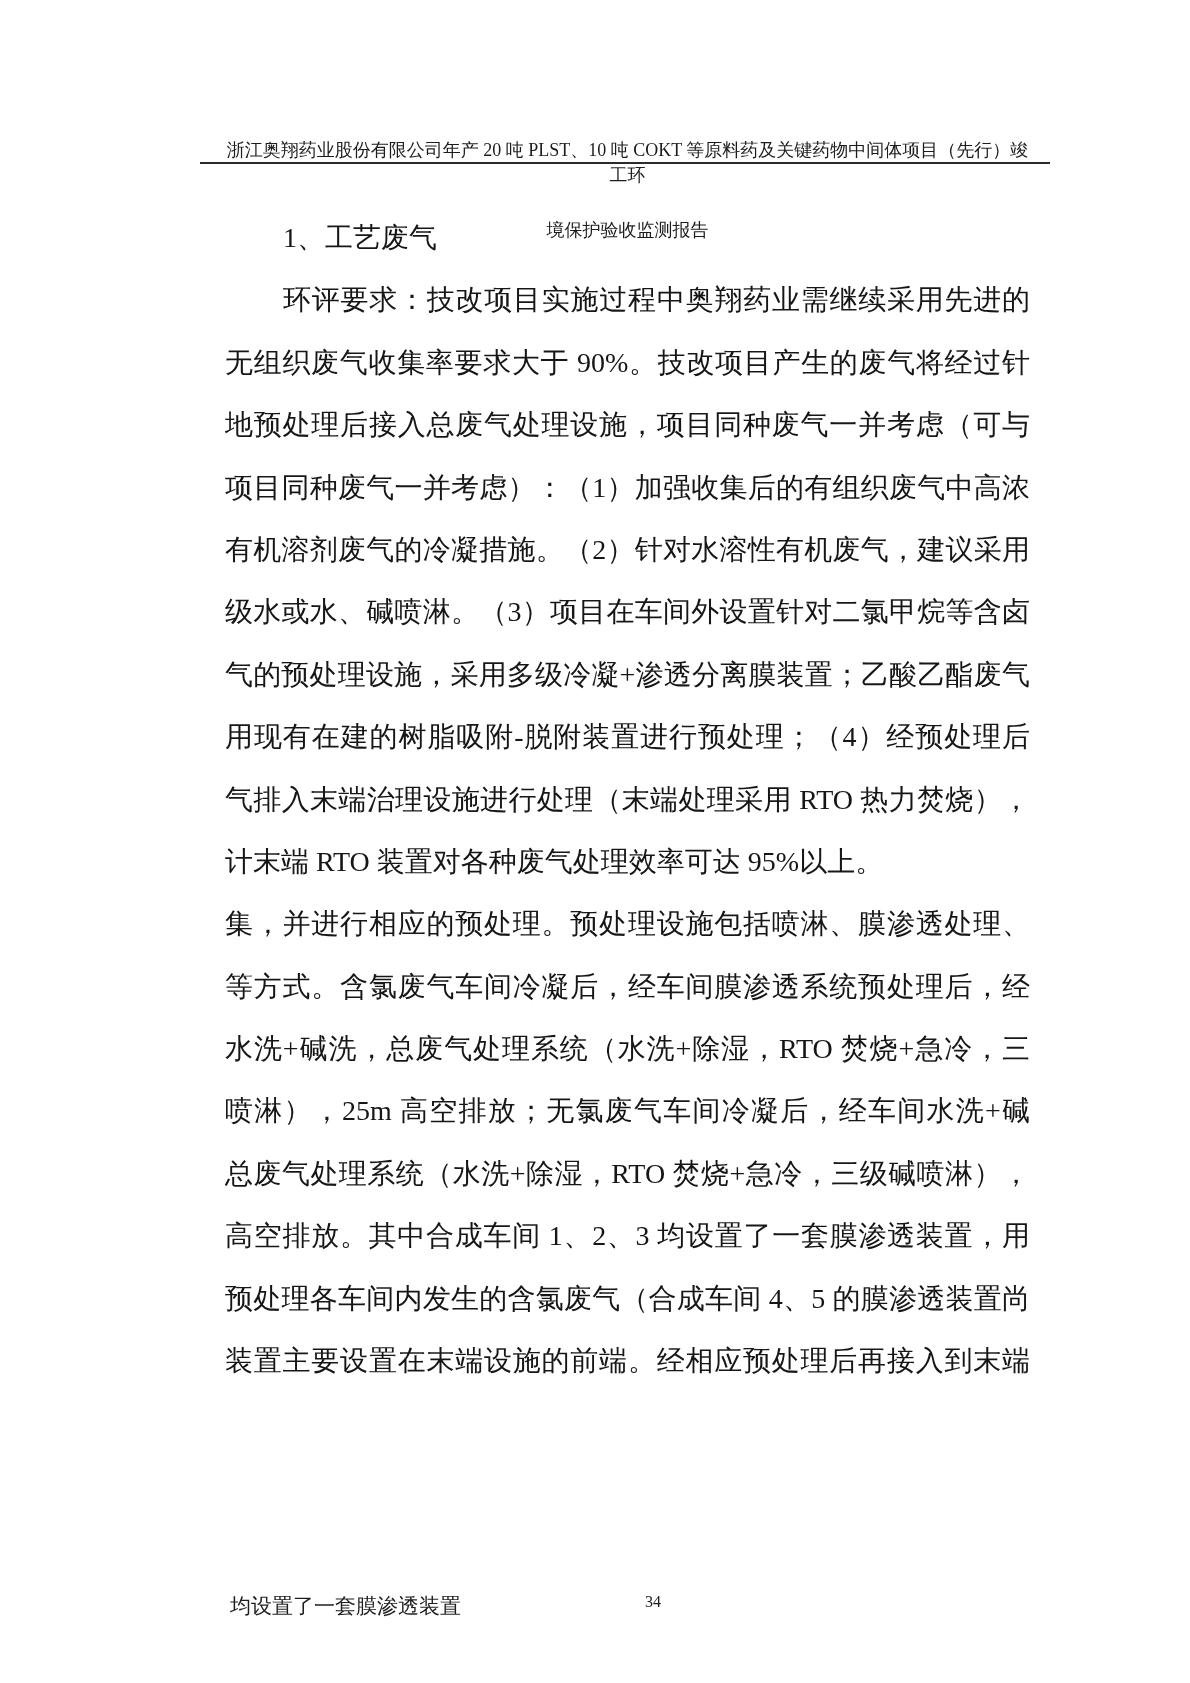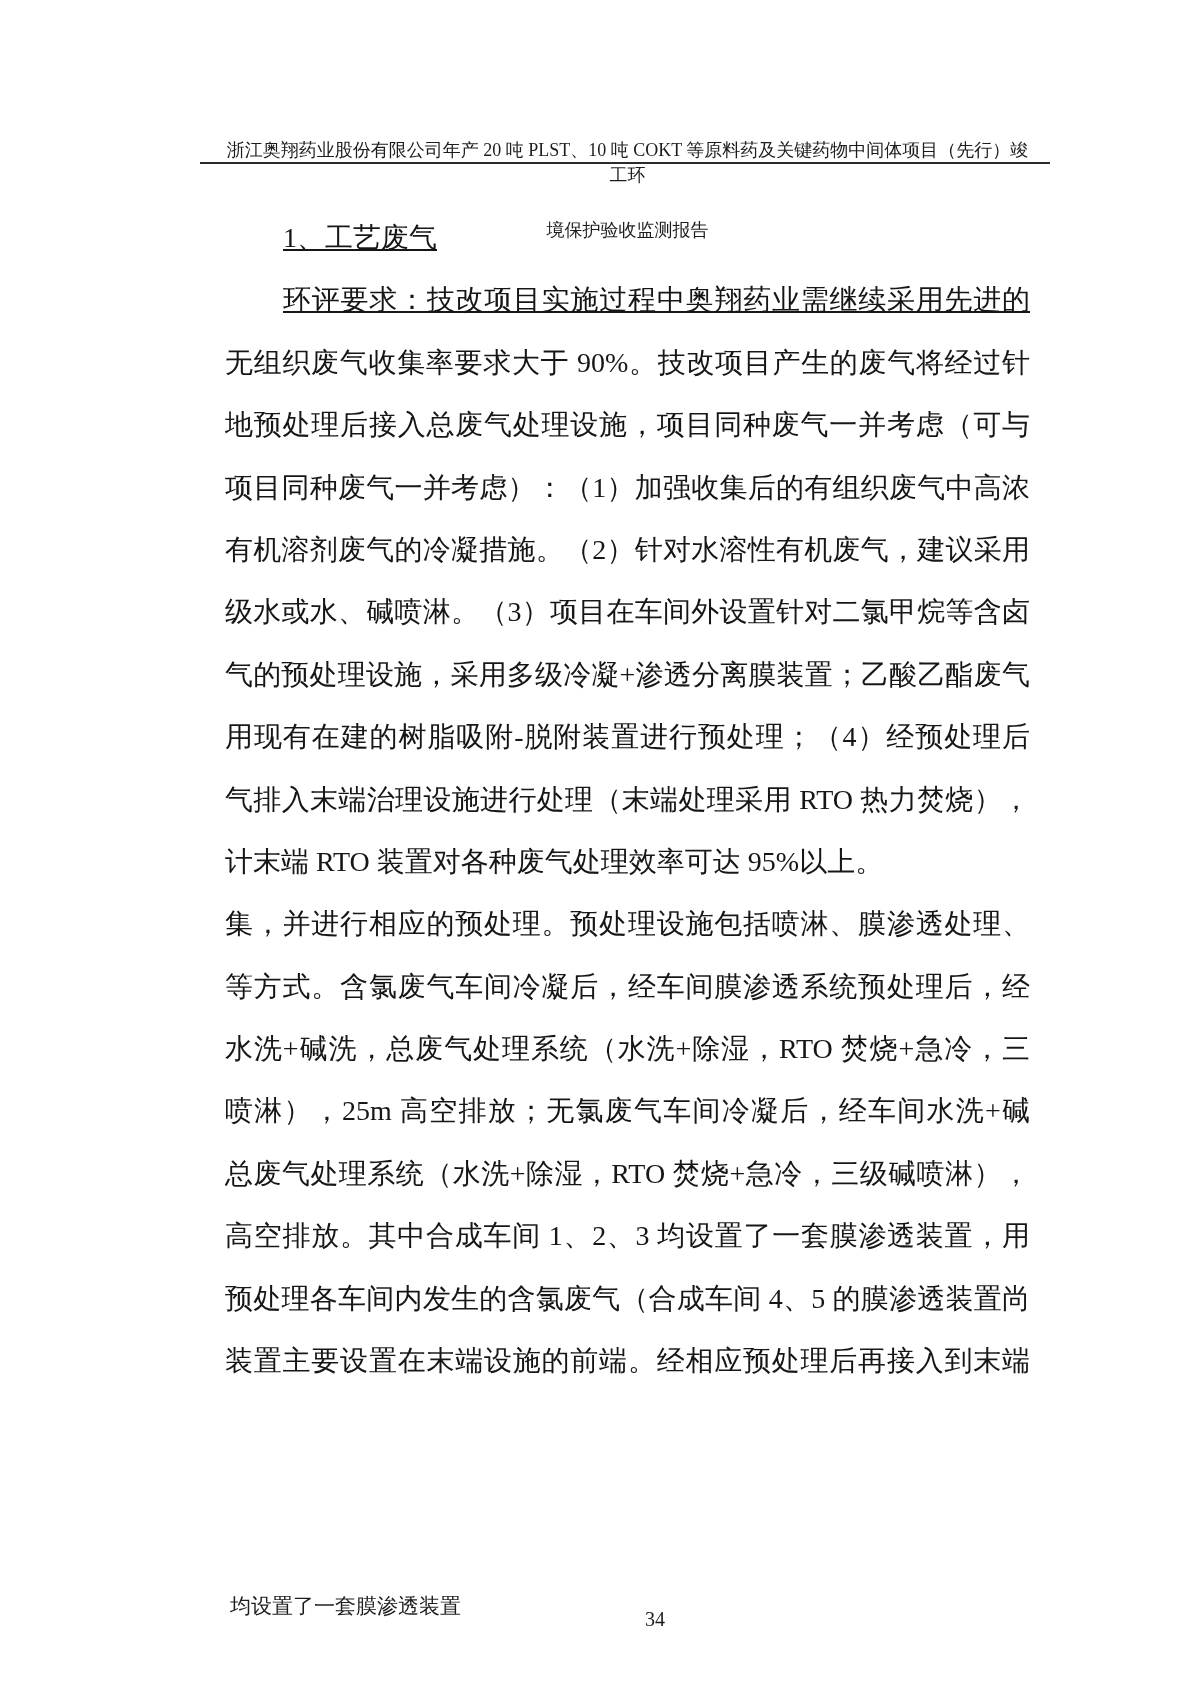--- a/index.html
+++ b/index.html
@@ -43,41 +43,40 @@
     height: 62.4px;
     line-height: 62.4px;
     overflow: hidden;
   }
   .line.just {
     text-align: justify;
     text-align-last: justify;
   }
   .line.indent {
     text-indent: 58px;
-    text-decoration: underline;
   }
   .footer {
     position: absolute;
     top: 1547px;
     left: 0;
     width: 1190px;
     height: 30px;
     font-size: 21px;
     color: #1c1c1c;
   }
   .footer-org {
     position: absolute;
     left: 185px;
     top: 0;
   }
   .footer-page {
     position: absolute;
     left: 600px;
-    top: 16px;
-    font-size: 20px;
+    top: 1px;
+    font-size: 16px;
   }
 </style>
 </head>
 <body>
 
 <div class="page">
 
   <div class="header">
     <div>浙江奥翔药业股份有限公司年产 20 吨 PLST、10 吨 COKT 等原料药及关键药物中间体项目（先行）竣工环</div>
     <div>境保护验收监测报告</div>

